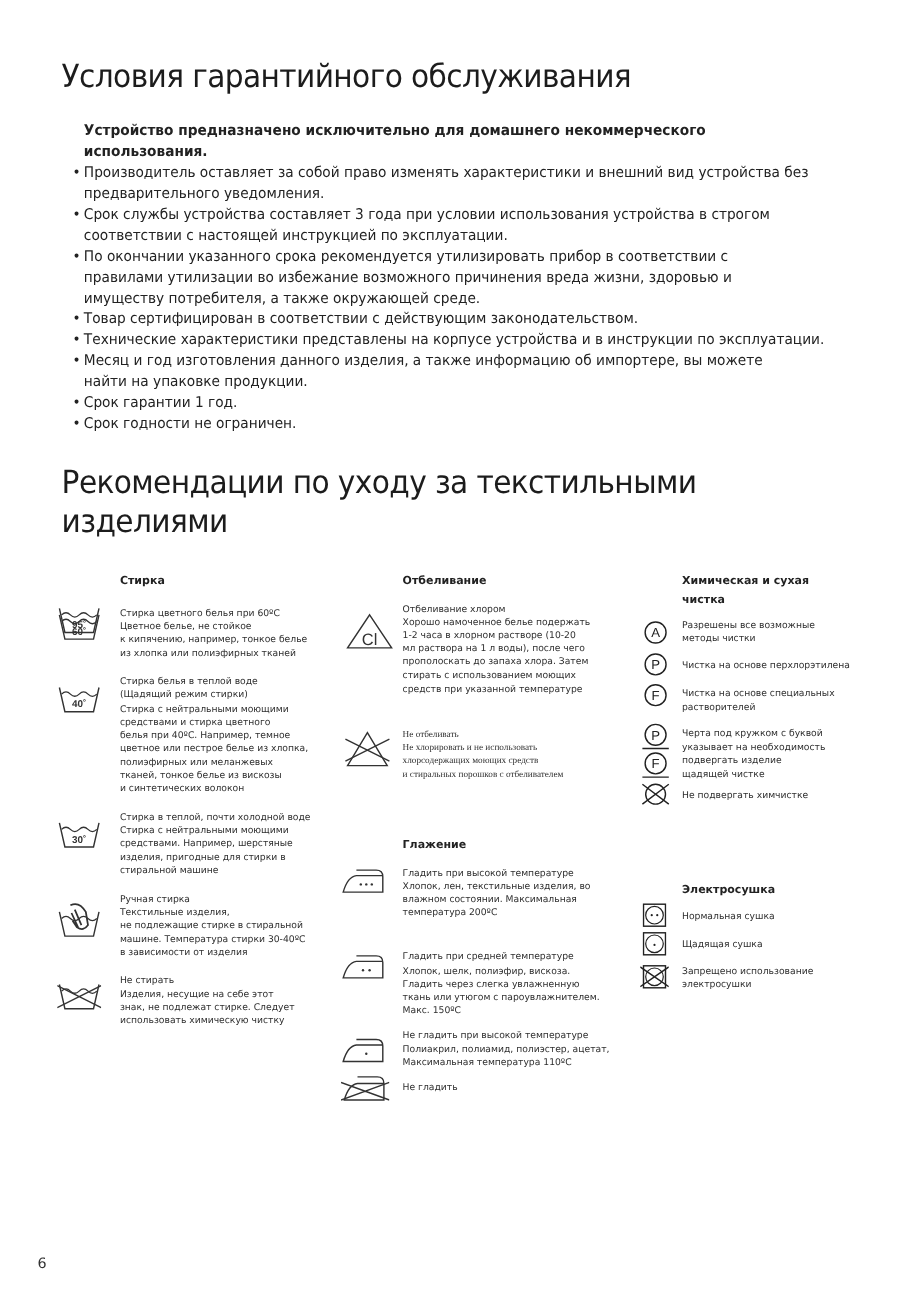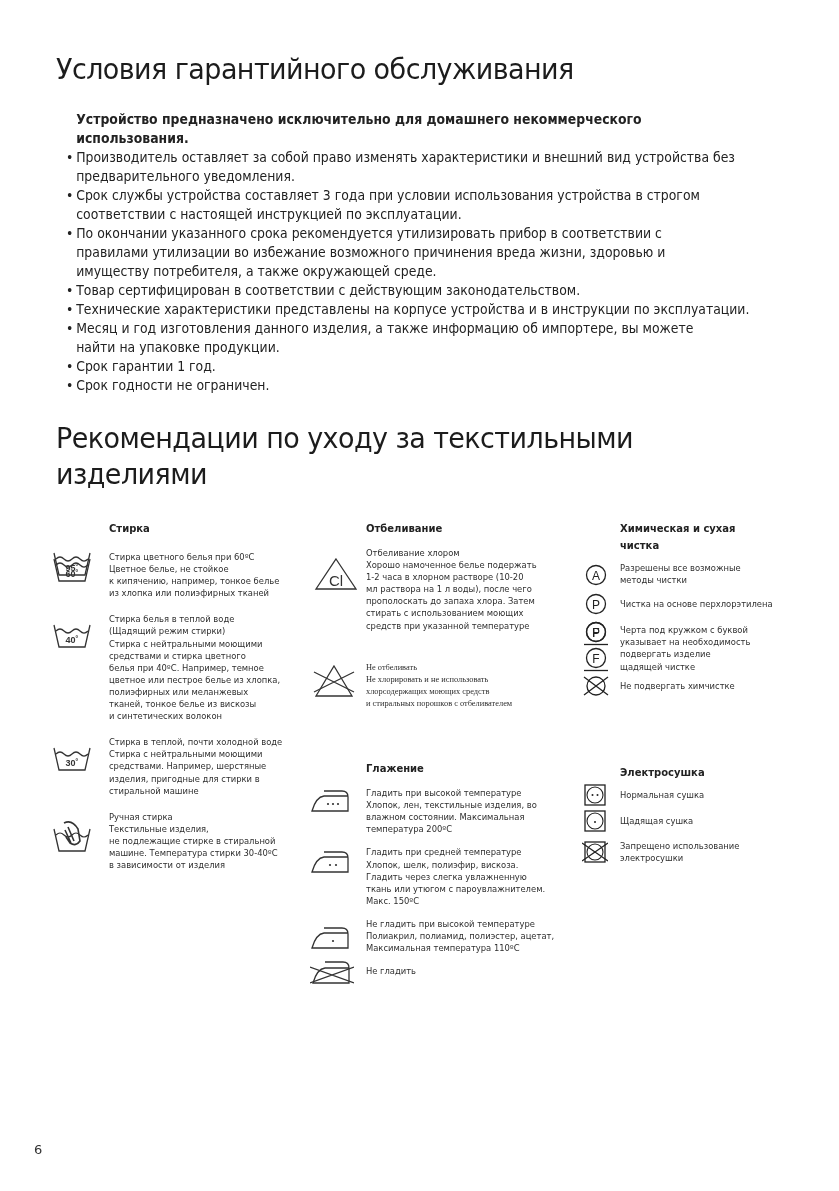--- a/index.html
+++ b/index.html
@@ -149,20 +149,33 @@
           <path d="M12 6 Q20 2 26 12 L28 24 Q24 30 18 26 L14 20 M16 10 L22 24 M13 13 L19 26" fill="none" stroke="#333" stroke-width="1.6"></path>
         </svg>
     </span>
     <div class="txt">Ручная стирка
 Текстильные изделия,
 не подлежащие стирке в стиральной
 машине. Температура стирки 30-40ºC
 в зависимости от изделия</div>
   </div>
 
+  <div class="item" style="margin-top:14px;">
+    <span class="icon" style="left:0; top:8px;">
+      <svg width="40" height="26" viewBox="0 0 40 26">
+          <path d="M2 2 L7 24 L33 24 L38 2" fill="none" stroke="#333" stroke-width="1.3"></path>
+          <path d="M4 8 Q8 4 12 8 T20 8 T28 8 T36 8" fill="none" stroke="#333" stroke-width="1.2"></path>
+          <path d="M0 3 L40 23 M0 23 L40 3" stroke="#333" stroke-width="1.3"></path>
+        </svg>
+    </span>
+    <div class="txt">Не стирать
+Изделия, несущие на себе этот
+знак, не подлежат стирке. Следует
+использовать химическую чистку</div>
+  </div>
 </div>
 
 <div class="col" id="col-bleach">
   <div class="col-title">Отбеливание</div>
 
   <div class="item" style="margin-top:2px;">
     <span class="icon" style="left:4px; top:10px;">
       <svg width="44" height="34" viewBox="0 0 44 34">
           <path d="M22 2 L42 32 L2 32 Z" fill="none" stroke="#333" stroke-width="1.3"></path>
           <text x="22" y="29" font-size="15" font-family="Liberation Sans, sans-serif" text-anchor="middle" fill="#333">Cl</text>
@@ -200,21 +213,21 @@
           <circle cx="23" cy="15" r="1.1" fill="#333"></circle>
           <circle cx="28" cy="15" r="1.1" fill="#333"></circle>
         </svg>
     </span>
     <div class="txt">Гладить при высокой температуре
 Хлопок, лен, текстильные изделия, во
 влажном состоянии. Максимальная
 температура 200ºC</div>
   </div>
 
-  <div class="item" style="margin-top:11px;">
+  <div class="item" style="margin-top:28px;">
     <span class="icon" style="left:0; top:4px;">
       <svg width="42" height="24" viewBox="0 0 42 24">
           <path d="M14 2 L32 2 Q38 2 38 8 L38 22 L2 22 Q6 8 14 7 L38 7" fill="none" stroke="#333" stroke-width="1.3"></path>
           <circle cx="20" cy="15" r="1.1" fill="#333"></circle>
           <circle cx="26" cy="15" r="1.1" fill="#333"></circle>
         </svg>
     </span>
     <div class="txt">Гладить при средней температуре
 Хлопок, шелк, полиэфир, вискоза.
 Гладить через слегка увлажненную
@@ -269,20 +282,22 @@
     <div class="txt">Чистка на основе перхлорэтилена</div>
   </div>
 
   <div class="item" style="margin-top:14px;">
     <span class="icon" style="left:5px; top:-3px;">
       <svg width="22" height="22" viewBox="0 0 22 22">
           <circle cx="11" cy="11" r="9.5" fill="none" stroke="#222" stroke-width="1.3"></circle>
           <text x="11" y="15.5" font-size="12" font-family="Liberation Sans, sans-serif" text-anchor="middle" fill="#222">F</text>
         </svg>
     </span>
+    <div class="txt">Чистка на основе специальных
+растворителей</div>
   </div>
 
   <div class="item" style="margin-top:12px; min-height:50px;">
     <span class="icon" style="left:3px; top:-3px;">
       <svg width="26" height="52" viewBox="0 0 26 52">
           <circle cx="13" cy="11" r="9.5" fill="none" stroke="#222" stroke-width="1.3"></circle>
           <text x="13" y="15.5" font-size="12" font-family="Liberation Sans, sans-serif" text-anchor="middle" fill="#222">P</text>
           <line x1="1" y1="23.5" x2="25" y2="23.5" stroke="#222" stroke-width="1.3"></line>
           <circle cx="13" cy="37" r="9.5" fill="none" stroke="#222" stroke-width="1.3"></circle>
           <text x="13" y="41.5" font-size="12" font-family="Liberation Sans, sans-serif" text-anchor="middle" fill="#222">F</text>

